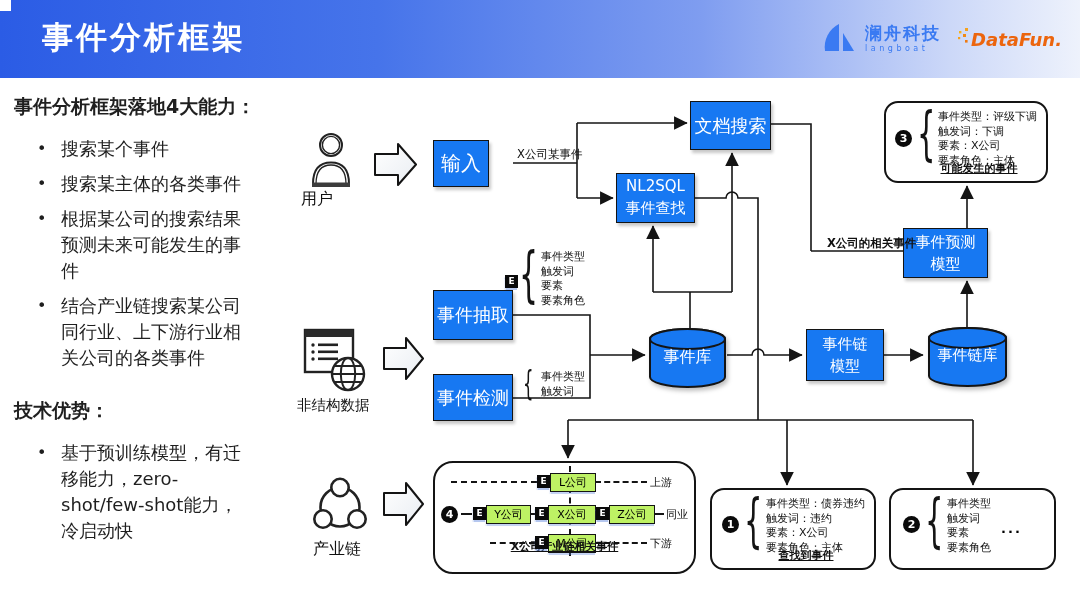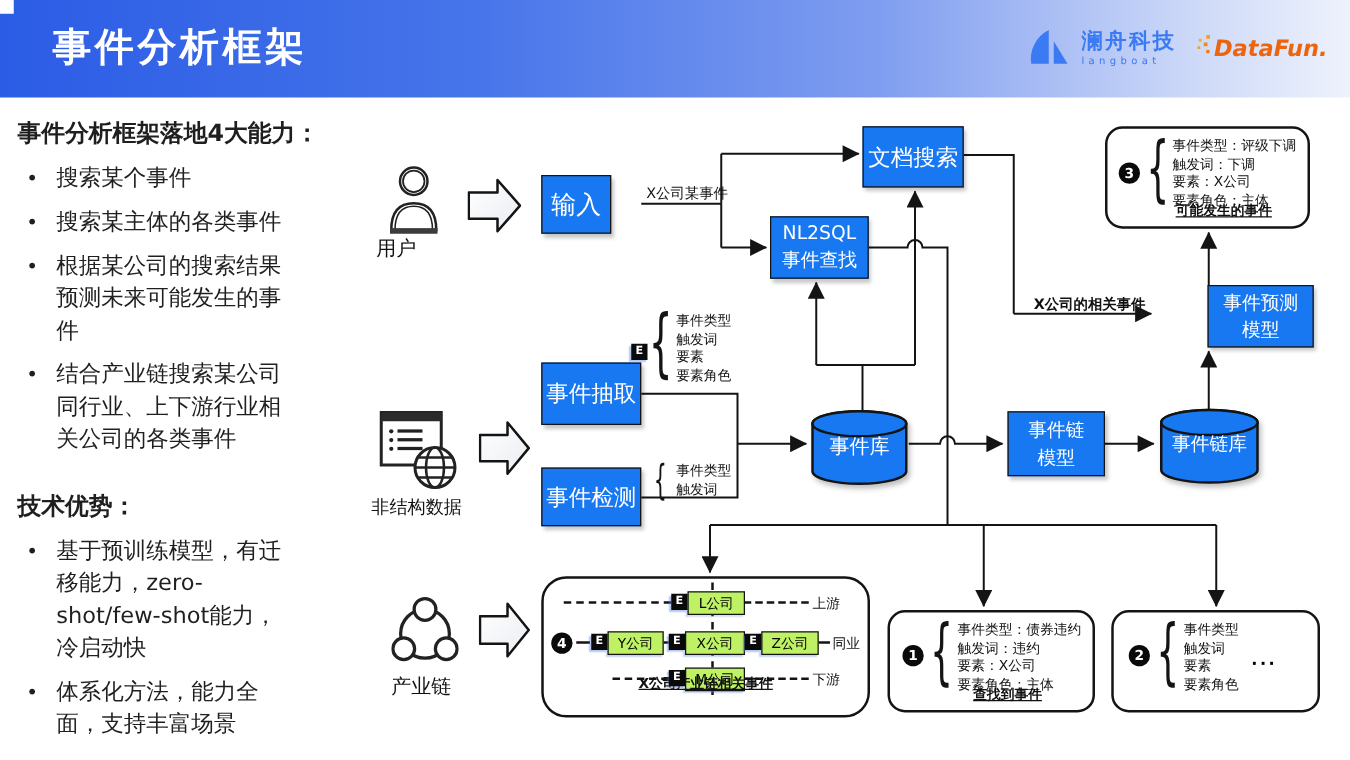--- a/index.html
+++ b/index.html
@@ -15,21 +15,21 @@
   .lb-wrap{display:flex;align-items:center;gap:7px;}
   .lb-text{display:flex;flex-direction:column;line-height:1;}
   .lb-name{color:#3a7af2;font-size:17px;font-weight:bold;letter-spacing:2px;}
   .lb-sub{color:#3a7af2;font-size:8px;letter-spacing:3.5px;margin-top:3px;}
   .df-wrap{display:flex;align-items:center;}
   .df-text{color:#ec650e;font-size:18px;font-weight:bold;font-style:italic;letter-spacing:0;}
 
   
   #left-panel{position:absolute;left:14px;top:94px;width:284px;color:#1f1f1f;}
   .lp-head{font-size:19px;font-weight:bold;margin:0 0 10px 0;}
-  .lp-list{list-style:none;margin:0;padding:0;width:222px;}
+  .lp-list{list-style:none;margin:16px;padding:0;width:222px;}
   .lp-list li{position:relative;padding-left:31px;font-size:18px;line-height:26px;margin-bottom:9px;overflow-wrap:anywhere;}
   .lp-list li::before{content:"•";position:absolute;left:7px;top:0;font-size:16px;}
   #adv-head{margin-top:27px;}
 
   
   .abs{position:absolute;}
   svg.layer{position:absolute;left:0;top:0;z-index:1;}
   .bluebox{position:absolute;z-index:2;background:#1778F2;border:1.6px solid #141414;color:#fff;
     display:flex;flex-direction:column;align-items:center;justify-content:center;text-align:center;
     box-shadow:2px 3px 3px rgba(0,0,0,.22);box-sizing:border-box;}
@@ -100,21 +100,20 @@
     <p class="lp-head">事件分析框架落地4大能力：</p>
     <ul class="lp-list">
       <li>搜索某个事件</li>
       <li>搜索某主体的各类事件</li>
       <li>根据某公司的搜索结果预测未来可能发生的事件</li>
       <li>结合产业链搜索某公司同行业、上下游行业相关公司的各类事件</li>
     </ul>
     <p class="lp-head" id="adv-head">技术优势：</p>
     <ul class="lp-list">
       <li>基于预训练模型，有迁移能力，zero-shot/few-shot能力，冷启动快</li>
-      <li>体系化方法，能力全面，支持丰富场景</li>
     </ul>
   </div>
 
   <svg class="layer" width="1080" height="608" viewBox="0 0 1080 608">
     <defs>
       <marker id="ah" viewBox="0 0 10 10" refX="9.5" refY="5" markerWidth="9" markerHeight="8.5" orient="auto-start-reverse">
         <path d="M0,0 L10,5 L0,10 z" fill="#141414"></path>
       </marker>
       <linearGradient id="ag" x1="0" y1="0" x2="1" y2="1">
         <stop offset="0" stop-color="#ffffff"></stop>
@@ -208,21 +207,21 @@
   <div class="bluebox" style="left:616px;top:173px;width:79px;height:50px;font-size:15px;line-height:1.45;">
     <span>NL2SQL</span>
     <span>事件查找</span>
   </div>
   <div class="bluebox" style="left:433px;top:290px;width:80px;height:50px;font-size:18px;">事件抽取</div>
   <div class="bluebox" style="left:433px;top:374px;width:80px;height:47px;font-size:18px;">事件检测</div>
   <div class="bluebox" style="left:806px;top:329px;width:78px;height:52px;font-size:15px;line-height:1.5;">
     <span>事件链</span>
     <span>模型</span>
   </div>
-  <div class="bluebox" style="left:966px;top:228px;width:85px;height:50px;font-size:15px;line-height:1.5;">
+  <div class="bluebox" style="left:903px;top:228px;width:85px;height:50px;font-size:15px;line-height:1.5;">
     <span>事件预测</span>
     <span>模型</span>
   </div>
 
   <span class="cyl" style="left:648px;top:327px;">
     <svg width="79" height="64" viewBox="0 0 79 64">
       <path d="M2,12 V50 A37.5,10 0 0 0 77,50 V12 A37.5,10 0 0 0 2,12 Z" fill="#1778F2" stroke="#141414" stroke-width="2"></path>
       <ellipse cx="39.5" cy="12" rx="37.5" ry="10" fill="#1778F2" stroke="#141414" stroke-width="2"></ellipse>
     </svg>
   </span>

